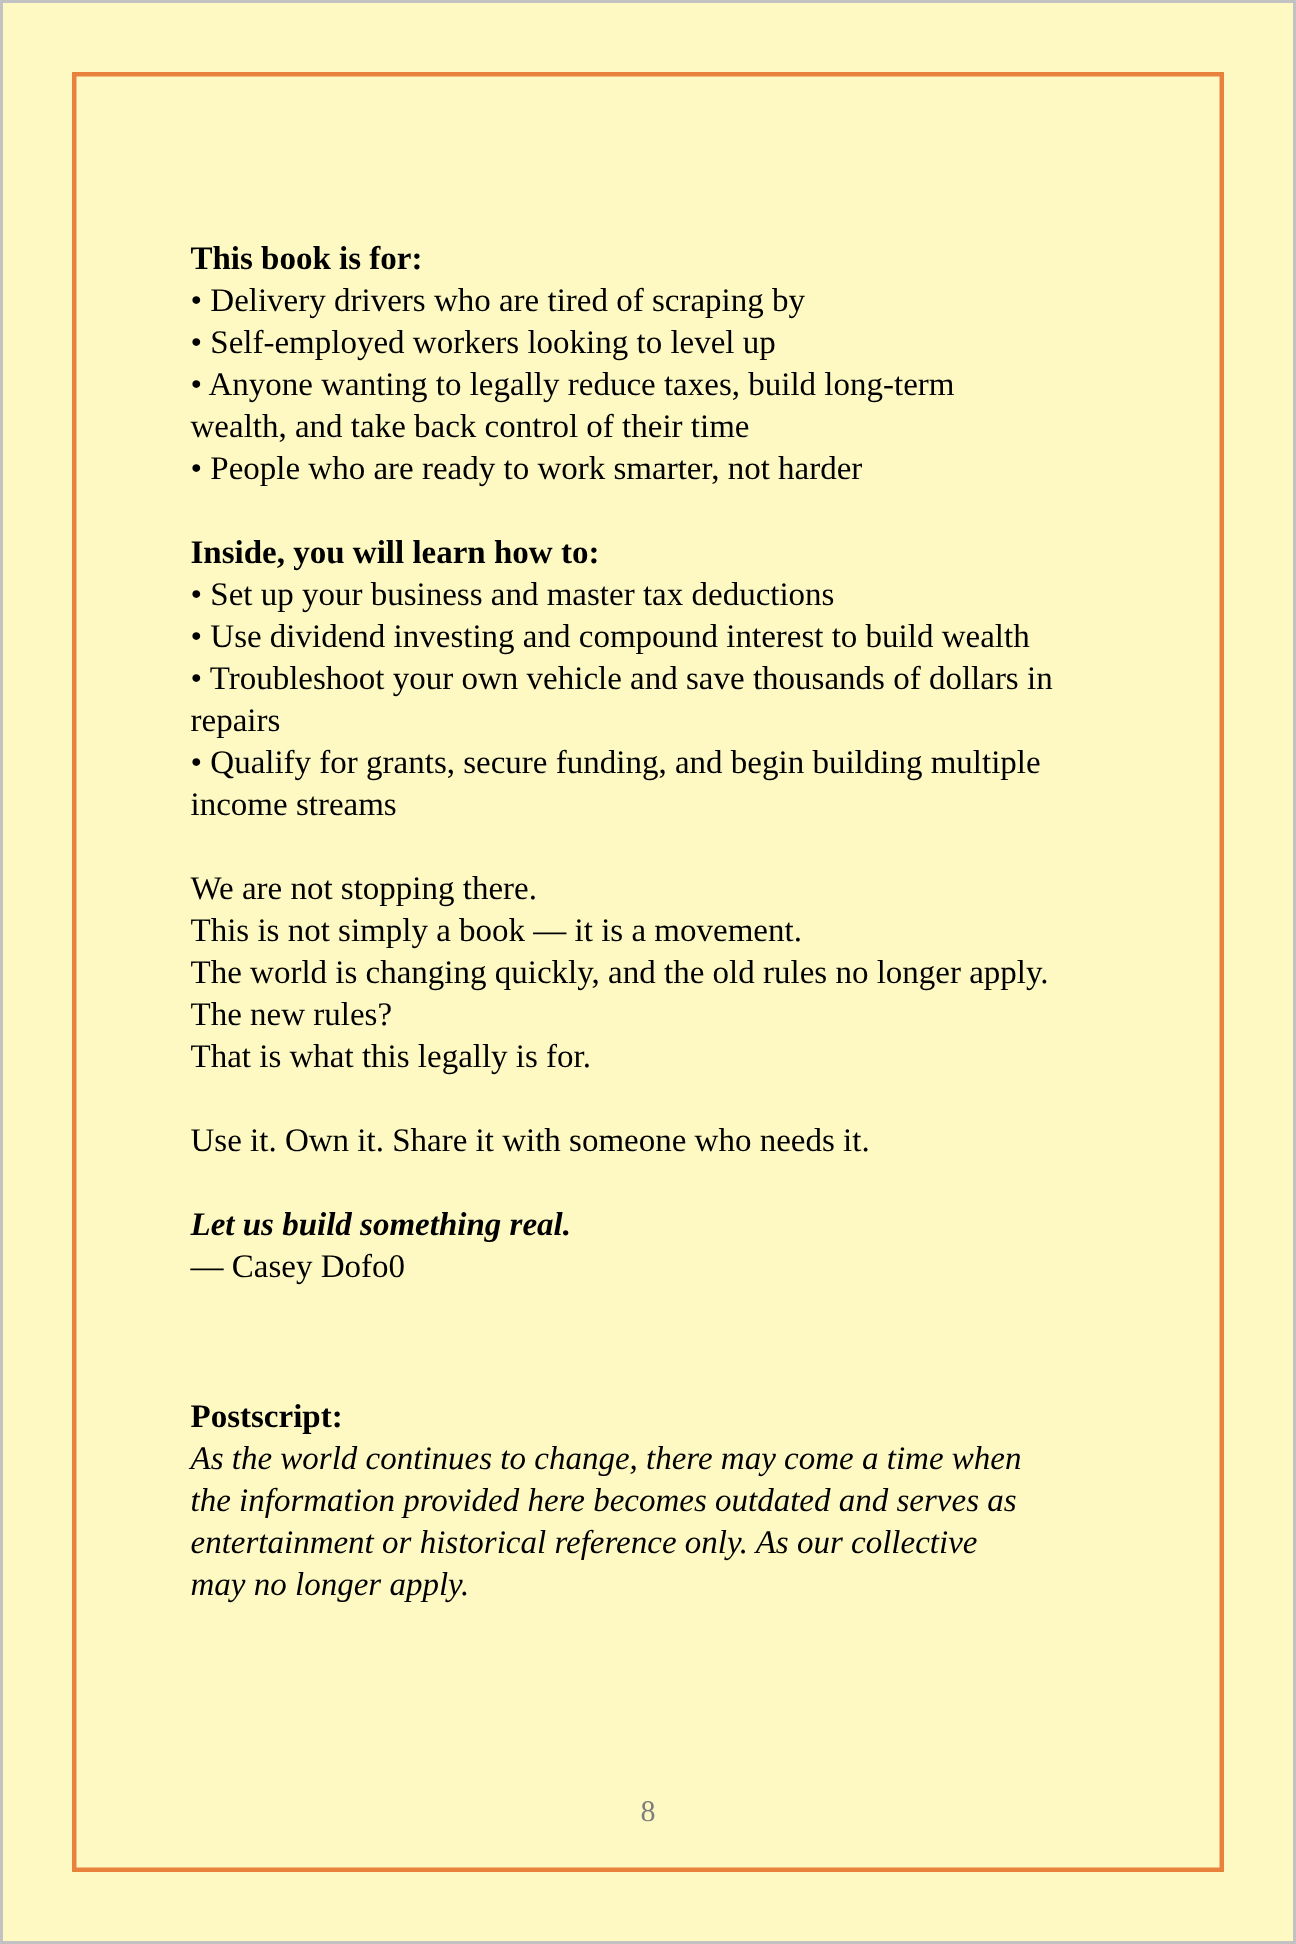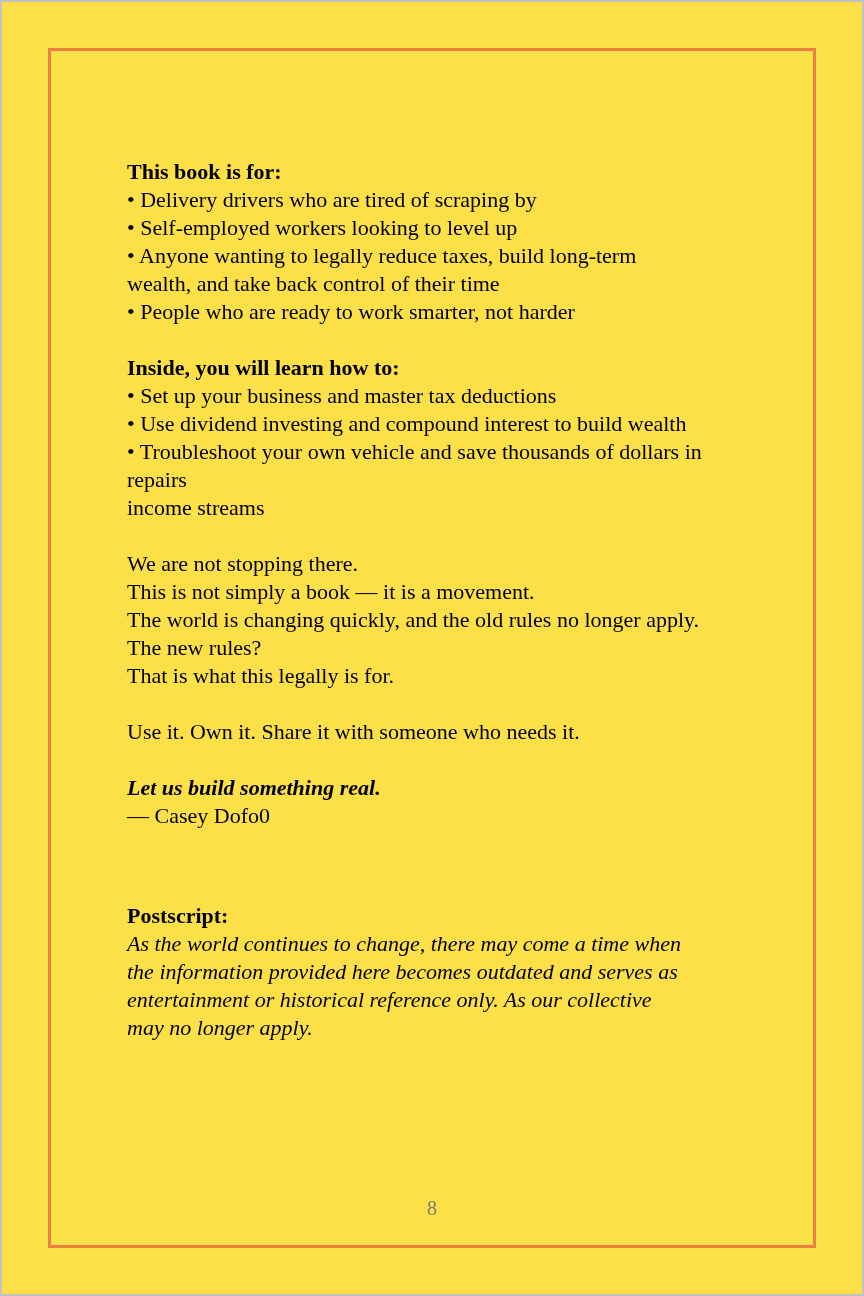--- a/index.html
+++ b/index.html
@@ -5,21 +5,21 @@
   html, body {
     margin: 0;
     padding: 0;
     background: #ffffff;
   }
   .page {
     position: relative;
     width: 864px;
     height: 1296px;
     box-sizing: border-box;
-    background: #fde047;
+    background: #fef9c3;
     border: 2px solid #c2c2c2;
     overflow: hidden;
     font-family: "Liberation Serif", serif;
   }
   .orange-frame {
     position: absolute;
     left: 46px;
     top: 46px;
     right: 46px;
     bottom: 46px;
@@ -70,20 +70,21 @@
       <div class="line">wealth, and take back control of their time</div>
       <div class="line">• People who are ready to work smarter, not harder</div>
     </div>
 
     <div class="sec">
       <div class="line heading">Inside, you will learn how to:</div>
       <div class="line">• Set up your business and master tax deductions</div>
       <div class="line">• Use dividend investing and compound interest to build wealth</div>
       <div class="line">• Troubleshoot your own vehicle and save thousands of dollars in</div>
       <div class="line">repairs</div>
+      <div class="line">• Qualify for grants, secure funding, and begin building multiple</div>
       <div class="line">income streams</div>
     </div>
 
     <div class="sec">
       <div class="line">We are not stopping there.</div>
       <div class="line">This is not simply a book — it is a movement.</div>
       <div class="line">The world is changing quickly, and the old rules no longer apply.</div>
       <div class="line">The new rules?</div>
       <div class="line">That is what this legally is for.</div>
     </div>

